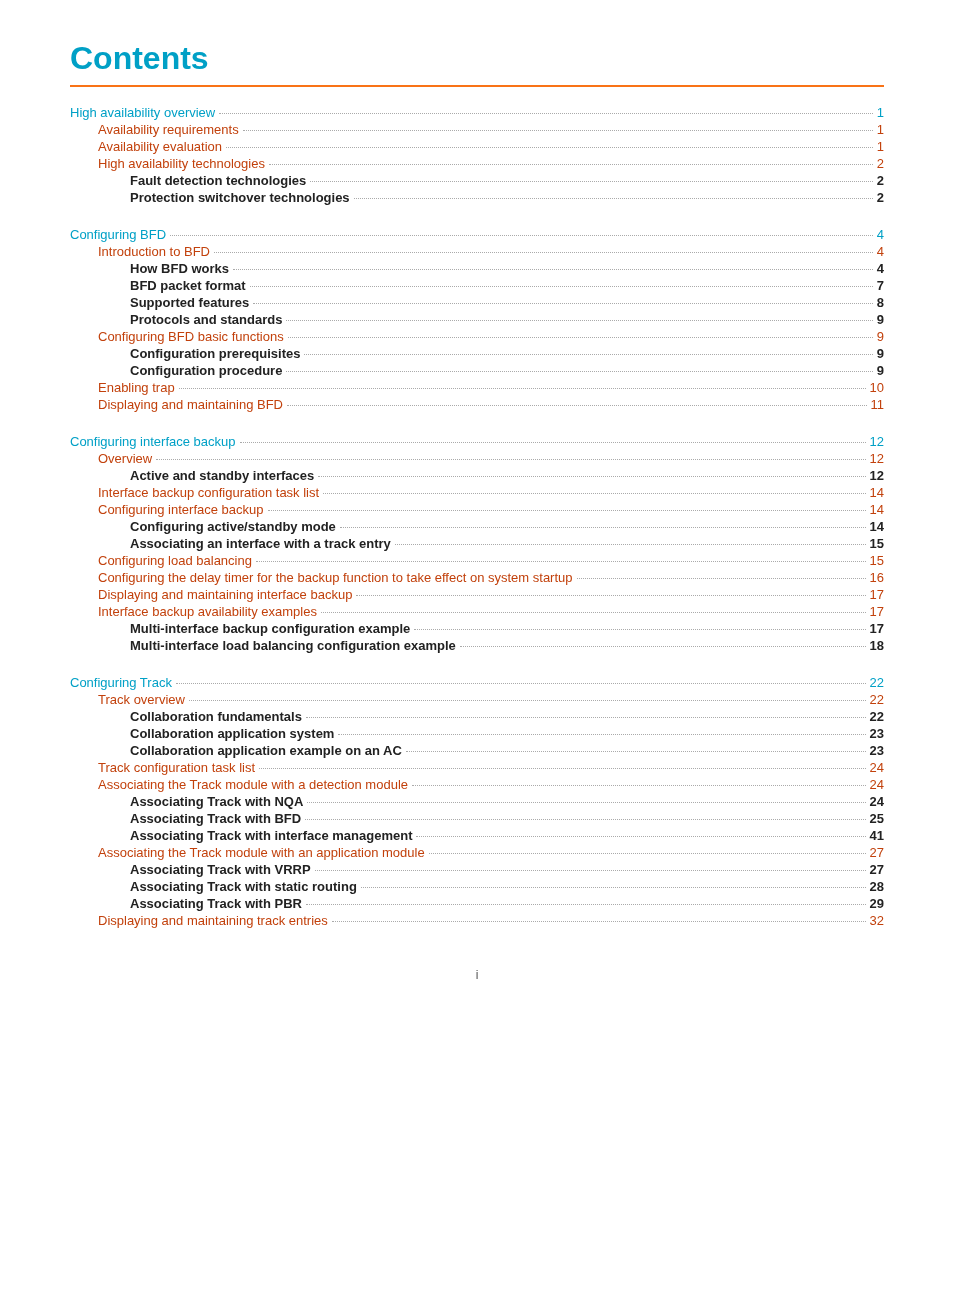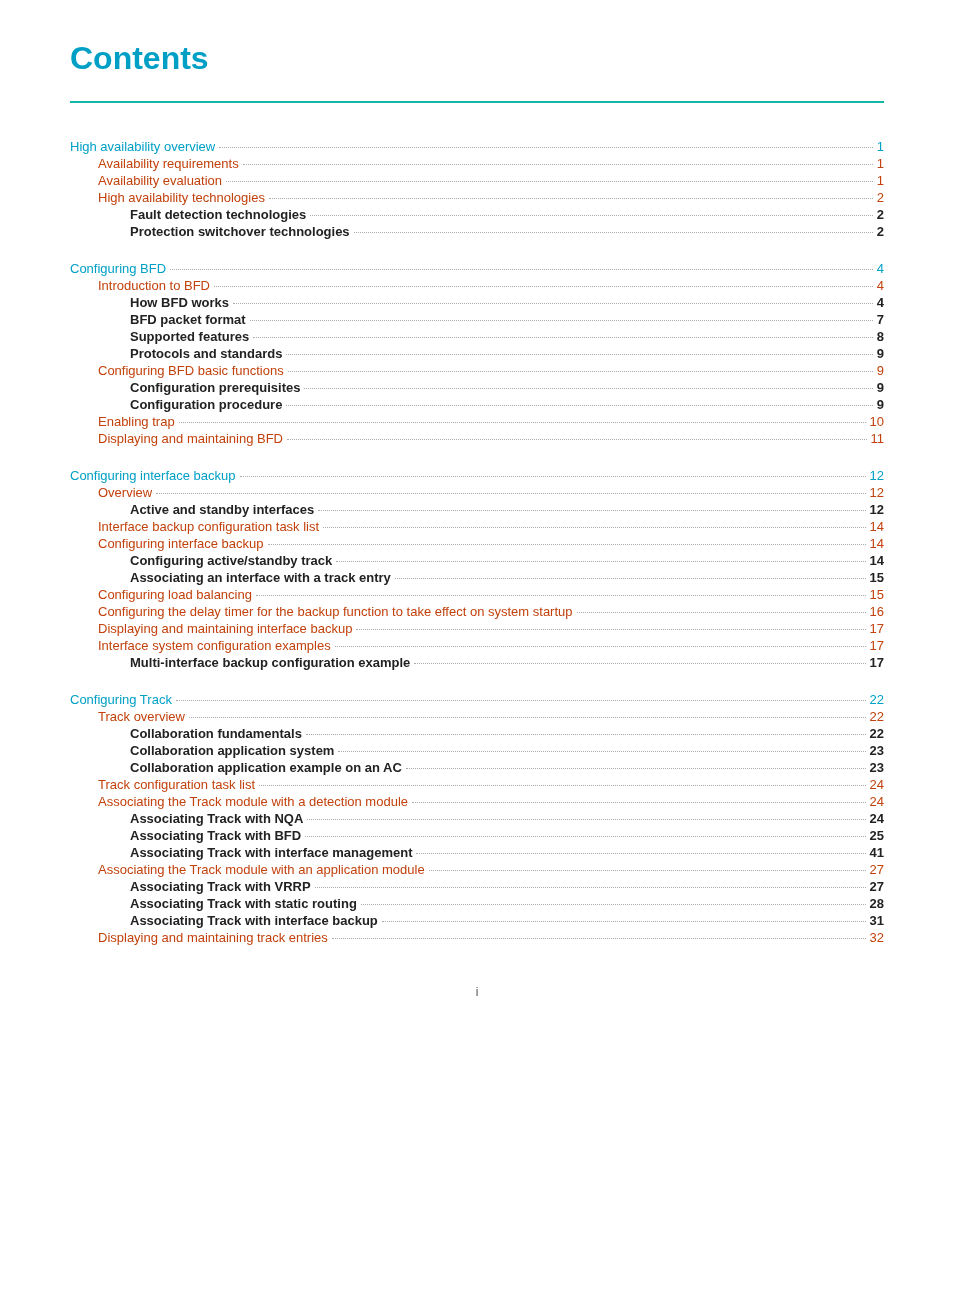--- a/index.html
+++ b/index.html
@@ -10,23 +10,23 @@
       color: #222222;
       width: 954px;
       min-height: 1296px;
       padding: 40px 70px 60px 70px;
     }
 
     .page-title {
       font-size: 32px;
       font-weight: bold;
       color: #00a0c6;
-      border-bottom: 2px solid #14b8a6;
-      padding-bottom: 24px;
-      margin-bottom: 36px;
+      border-bottom: 2px solid #f97316;
+      padding-bottom: 8px;
+      margin-bottom: 18px;
     }
 
     .toc-section {
       margin-bottom: 22px;
     }
 
     .toc-heading-1 {
       color: #00a0c6;
       font-size: 13px;
       font-weight: normal;
@@ -199,21 +199,21 @@
         <span class="toc-label">Interface backup configuration task list</span>
         <span class="toc-dots"></span>
         <span class="toc-page">14</span>
       </div>
       <div class="toc-heading-2">
         <span class="toc-label">Configuring interface backup</span>
         <span class="toc-dots"></span>
         <span class="toc-page">14</span>
       </div>
       <div class="toc-heading-3">
-        <span class="toc-label">Configuring active/standby track</span>
+        <span class="toc-label">Configuring active/standby mode</span>
         <span class="toc-dots"></span>
         <span class="toc-page">14</span>
       </div>
       <div class="toc-heading-3">
         <span class="toc-label">Associating an interface with a track entry</span>
         <span class="toc-dots"></span>
         <span class="toc-page">15</span>
       </div>
       <div class="toc-heading-2">
         <span class="toc-label">Configuring load balancing</span>
@@ -224,28 +224,33 @@
         <span class="toc-label">Configuring the delay timer for the backup function to take effect on system startup</span>
         <span class="toc-dots"></span>
         <span class="toc-page">16</span>
       </div>
       <div class="toc-heading-2">
         <span class="toc-label">Displaying and maintaining interface backup</span>
         <span class="toc-dots"></span>
         <span class="toc-page">17</span>
       </div>
       <div class="toc-heading-2">
-        <span class="toc-label">Interface system configuration examples</span>
+        <span class="toc-label">Interface backup availability examples</span>
         <span class="toc-dots"></span>
         <span class="toc-page">17</span>
       </div>
       <div class="toc-heading-3">
         <span class="toc-label">Multi-interface backup configuration example</span>
         <span class="toc-dots"></span>
         <span class="toc-page">17</span>
+      </div>
+      <div class="toc-heading-3">
+        <span class="toc-label">Multi-interface load balancing configuration example</span>
+        <span class="toc-dots"></span>
+        <span class="toc-page">18</span>
       </div>
     </div>
     <div class="toc-section">
       <div class="toc-heading-1">
         <span class="toc-label">Configuring Track</span>
         <span class="toc-dots"></span>
         <span class="toc-page">22</span>
       </div>
       <div class="toc-heading-2">
         <span class="toc-label">Track overview</span>
@@ -301,23 +306,23 @@
         <span class="toc-label">Associating Track with VRRP</span>
         <span class="toc-dots"></span>
         <span class="toc-page">27</span>
       </div>
       <div class="toc-heading-3">
         <span class="toc-label">Associating Track with static routing</span>
         <span class="toc-dots"></span>
         <span class="toc-page">28</span>
       </div>
       <div class="toc-heading-3">
-        <span class="toc-label">Associating Track with interface backup</span>
-        <span class="toc-dots"></span>
-        <span class="toc-page">31</span>
+        <span class="toc-label">Associating Track with PBR</span>
+        <span class="toc-dots"></span>
+        <span class="toc-page">29</span>
       </div>
       <div class="toc-heading-2">
         <span class="toc-label">Displaying and maintaining track entries</span>
         <span class="toc-dots"></span>
         <span class="toc-page">32</span>
       </div>
     </div>
   </div>
 
 <div class="page-footer">i</div>

